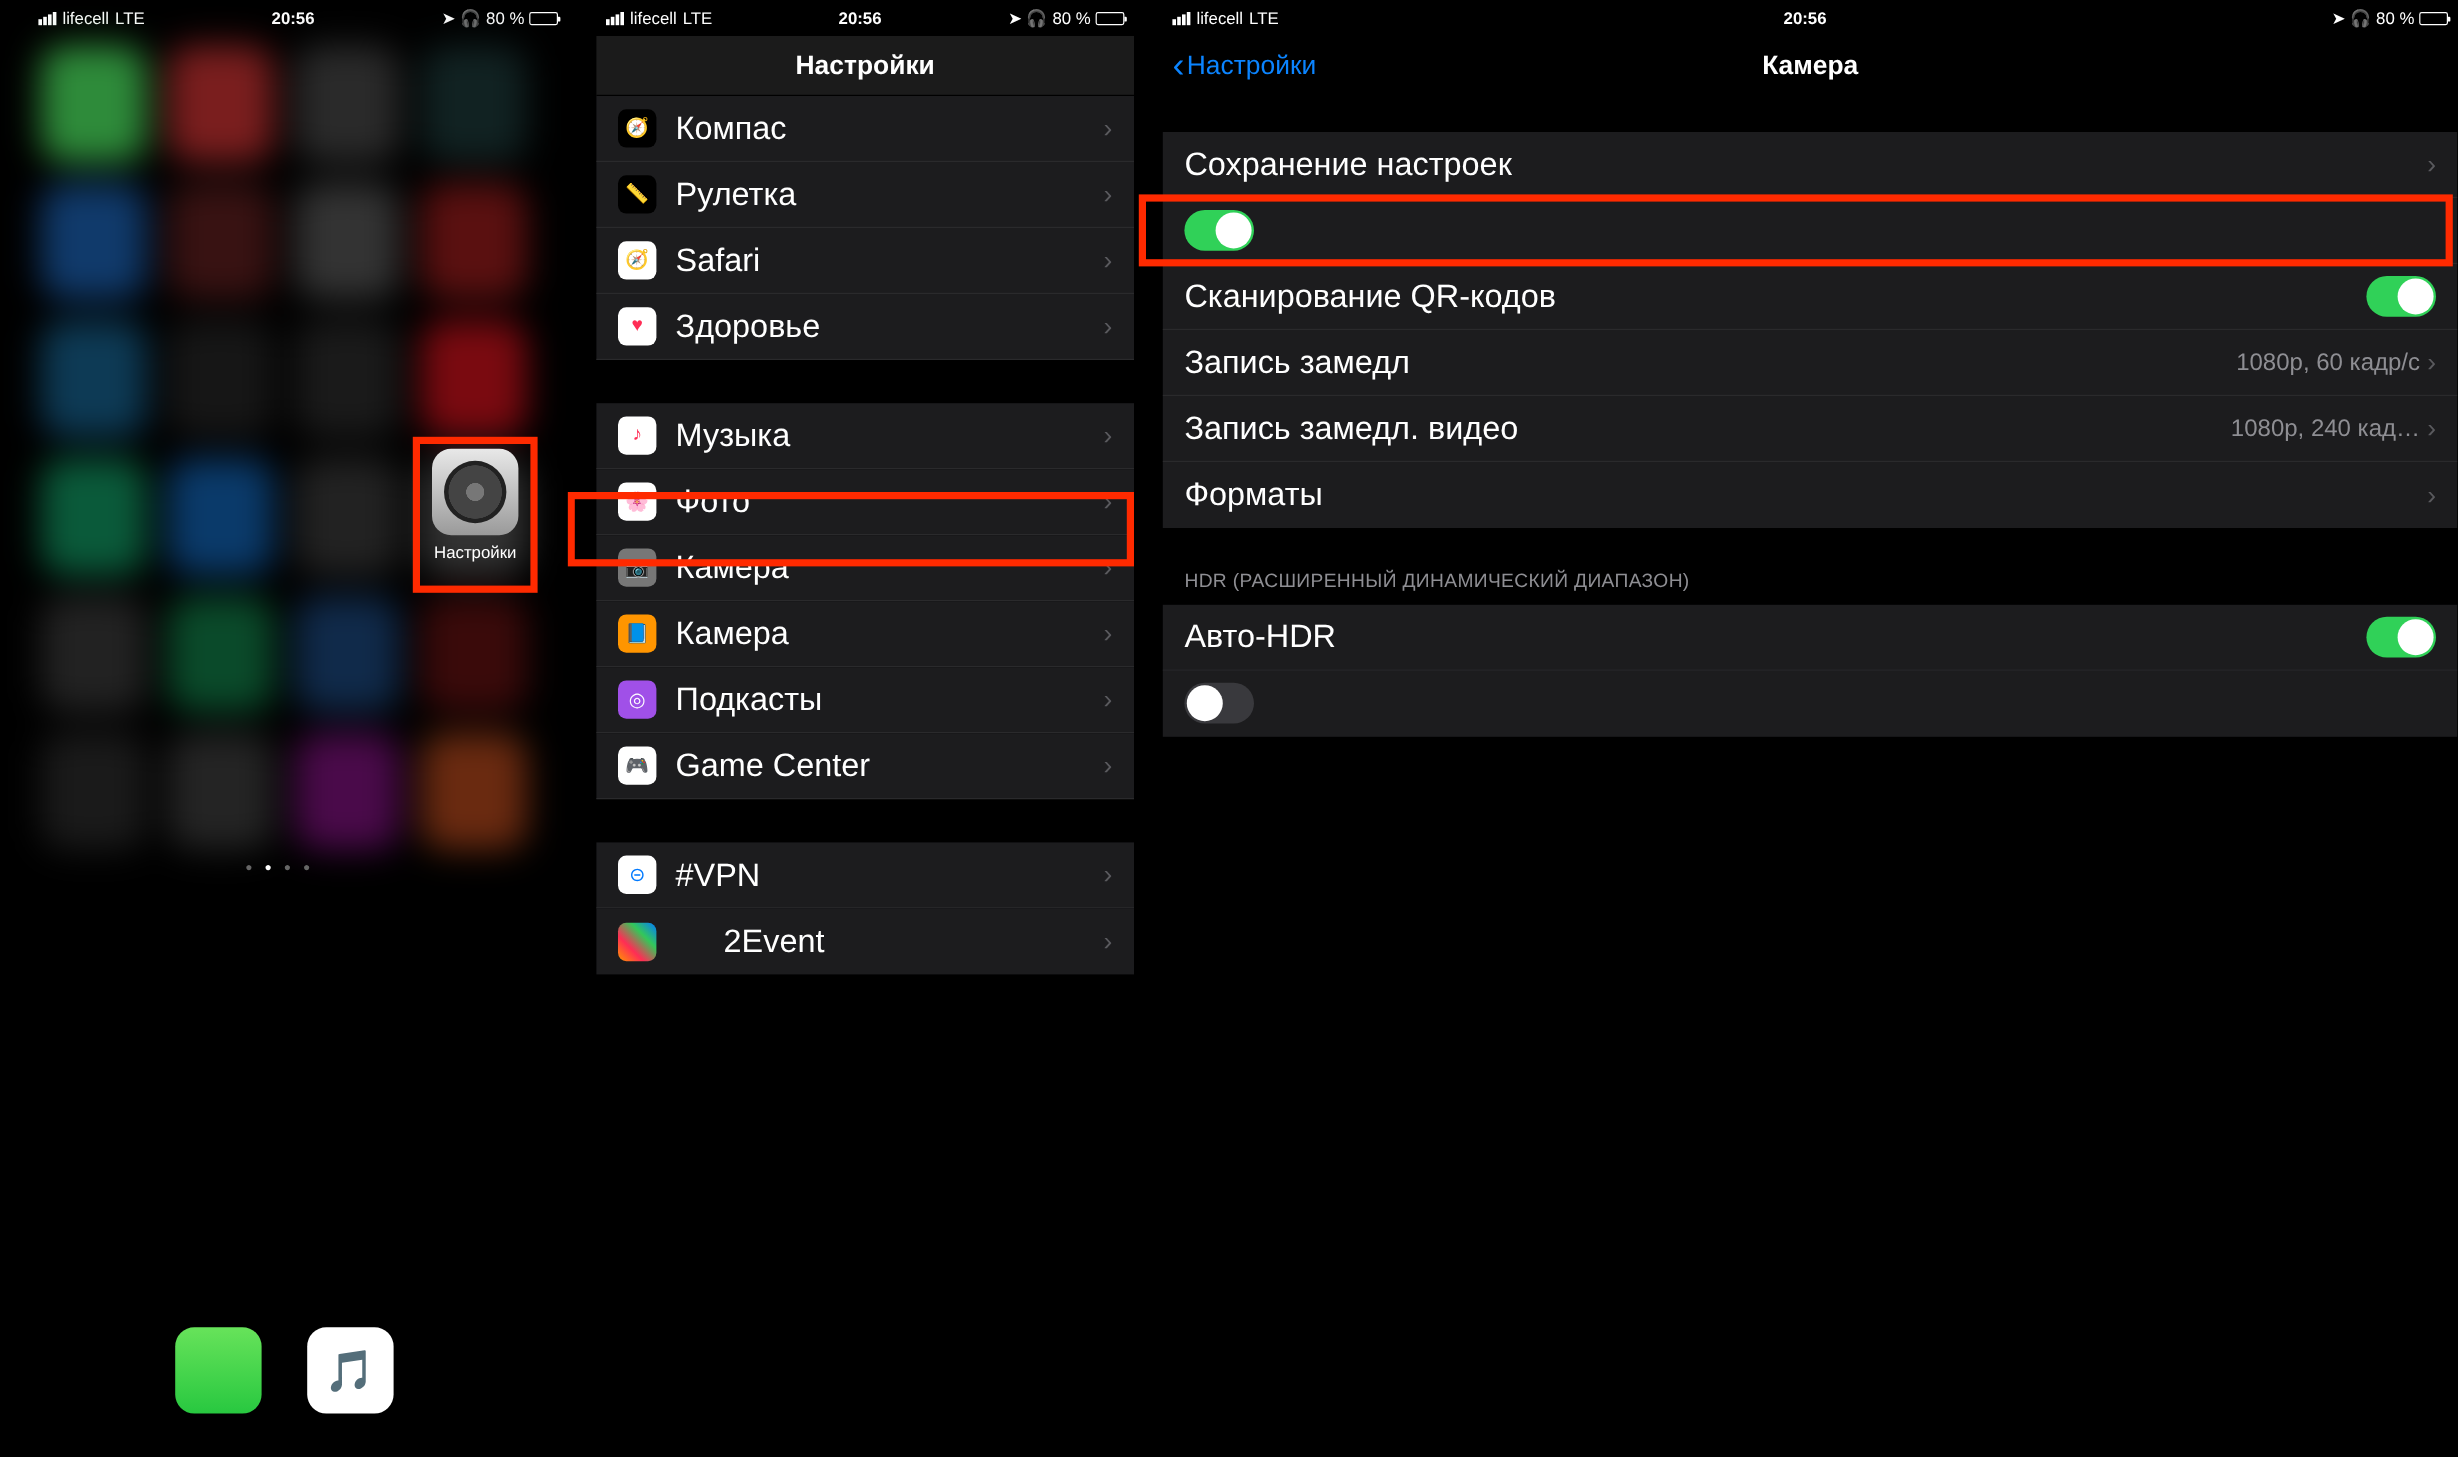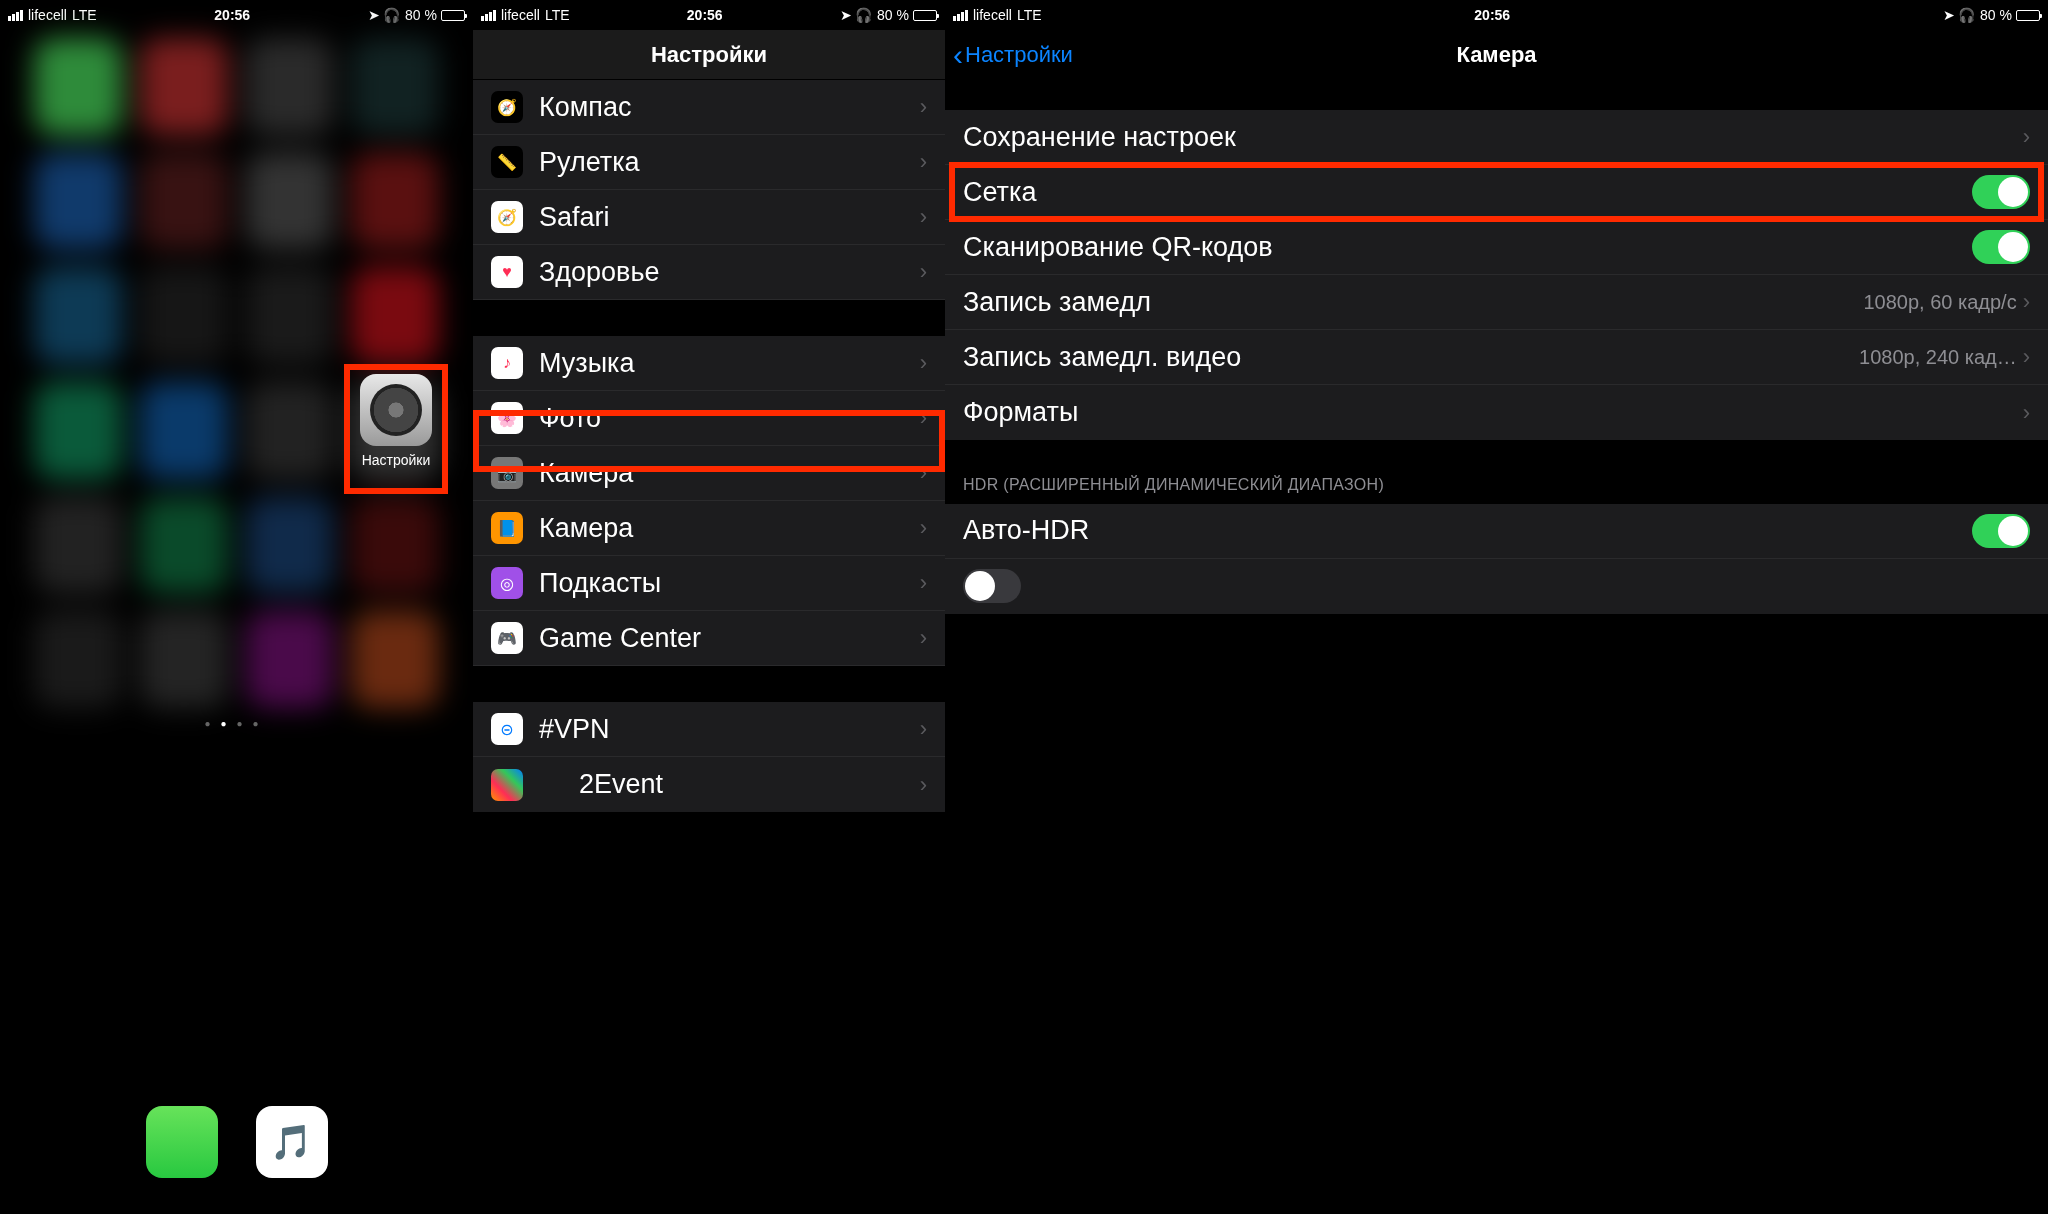--- a/index.html
+++ b/index.html
@@ -1,17 +1,17 @@
 <!DOCTYPE html>
 <html><head>
 <meta charset="utf-8">
 <style>
   * { margin:0; padding:0; box-sizing:border-box; -webkit-font-smoothing:antialiased; }
   body { background:#000; font-family:-apple-system, "Helvetica Neue", Arial, sans-serif; width:2048px; height:1214px; overflow:hidden; display:flex; }
-  .panel { position:relative; height:100%; background:#000; overflow:hidden; }
+  .panel { position:relative; height:100%; background:#000; overflow:hidden;padding-left:24px; }
   .p1 { width:473px; }
   .p2 { width:472px; }
   .p3 { flex:1; }
 
   
   .statusbar { height:30px; display:flex; align-items:center; color:#fff; font-size:14px; padding:0 8px; font-weight:500; }
   .sb-left { display:flex; align-items:center; gap:5px; }
   .sb-center { flex:1; text-align:center; font-weight:600; }
   .sb-right { display:flex; align-items:center; gap:4px; }
   .bars { display:inline-flex; align-items:flex-end; gap:1px; }
@@ -248,21 +248,20 @@
       </div>
     <span>Камера</span>
   </div>
   <div style="height:30px"></div>
   <div class="list">
     <div class="row">
         <div class="label">Сохранение настроек</div>
         <div class="chev">›</div>
       </div>
     <div class="row">
-        <div class="label">Сетка</div>
         <div class="toggle on">
           <div class="knob"></div>
         </div>
       </div>
     <div class="row">
         <div class="label">Сканирование QR-кодов</div>
         <div class="toggle on">
           <div class="knob"></div>
         </div>
       </div>

